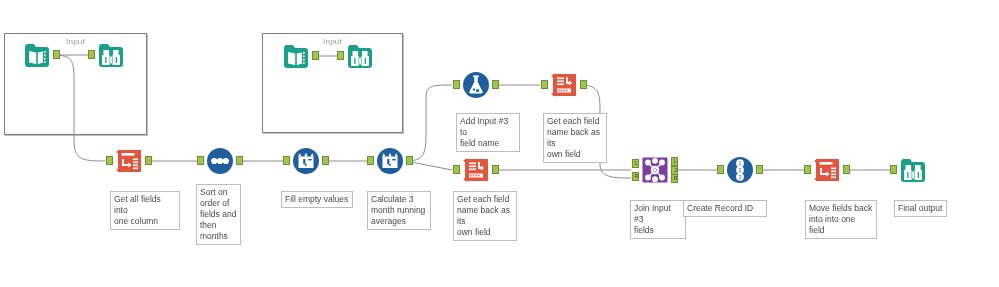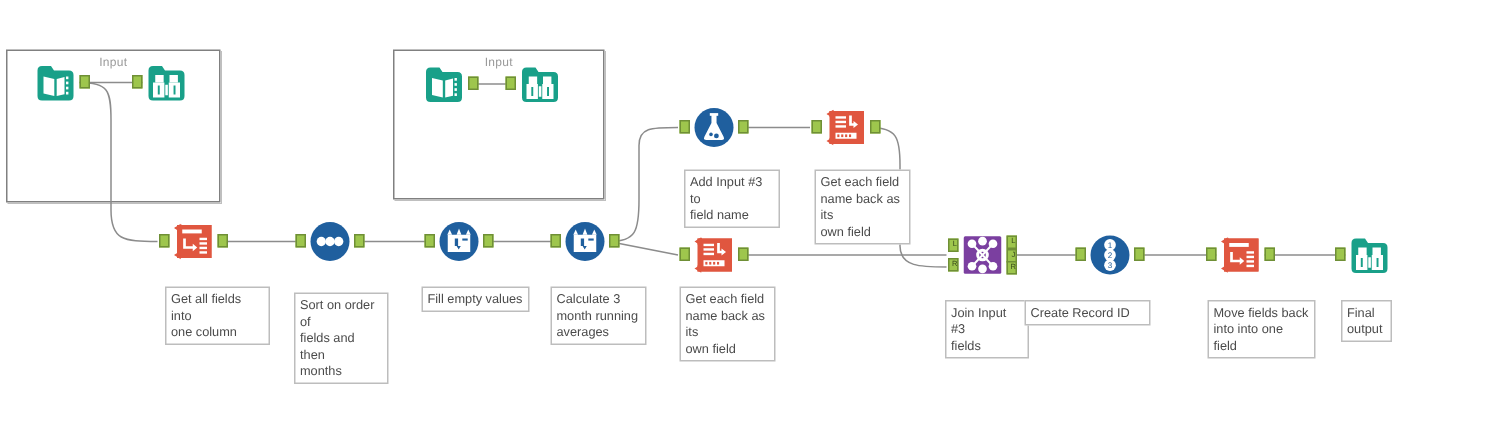--- a/index.html
+++ b/index.html
@@ -290,36 +290,36 @@
             <rect x="9.2" y="17" width="1.3" height="6" fill="#19a089"></rect>
             <rect x="19.7" y="17" width="1.3" height="6" fill="#19a089"></rect>
           </svg></div>
         <div class="port in" style="background: rgb(158, 198, 77); top: 10px;"></div>
       </div>
     </div>
 
   <div id="notes">
       <div class="note" style="left: 110px; top: 179px; width: 70px; min-height: 26px; border-color: rgb(189, 189, 189); color: rgb(74, 74, 74);">Get all fields into
 one column</div>
-      <div class="note" style="left: 196px; top: 183px; width: 63px; min-height: 37px; border-color: rgb(189, 189, 189); color: rgb(74, 74, 74);">Sort on order of
+      <div class="note" style="left: 196px; top: 172px; width: 45px; min-height: 37px; border-color: rgb(189, 189, 189); color: rgb(74, 74, 74);">Sort on order of
 fields and then
 months</div>
       <div class="note" style="left: 281px; top: 179px; width: 72px; min-height: 15px; border-color: rgb(189, 189, 189); color: rgb(74, 74, 74);">Fill empty values</div>
       <div class="note" style="left: 367px; top: 179px; width: 64px; min-height: 37px; border-color: rgb(189, 189, 189); color: rgb(74, 74, 74);">Calculate 3
 month running
 averages</div>
       <div class="note" style="left: 456px; top: 101px; width: 64px; min-height: 26px; border-color: rgb(189, 189, 189); color: rgb(74, 74, 74);">Add Input #3 to
 field name</div>
       <div class="note" style="left: 543px; top: 101px; width: 64px; min-height: 37px; border-color: rgb(189, 189, 189); color: rgb(74, 74, 74);">Get each field
 name back as its
 own field</div>
       <div class="note" style="left: 453px; top: 179px; width: 64px; min-height: 37px; border-color: rgb(189, 189, 189); color: rgb(74, 74, 74);">Get each field
 name back as its
 own field</div>
       <div class="note" style="left: 630px; top: 188px; width: 56px; min-height: 26px; border-color: rgb(189, 189, 189); color: rgb(74, 74, 74);">Join Input #3
 fields</div>
       <div class="note" style="left: 683px; top: 188px; width: 84px; min-height: 15px; border-color: rgb(189, 189, 189); color: rgb(74, 74, 74);">Create Record ID</div>
       <div class="note" style="left: 805px; top: 188px; width: 72px; min-height: 26px; border-color: rgb(189, 189, 189); color: rgb(74, 74, 74);">Move fields back
 into into one field</div>
-      <div class="note" style="left: 894px; top: 188px; width: 34px; min-height: 15px; border-color: rgb(189, 189, 189); color: rgb(74, 74, 74);">Final output</div>
+      <div class="note" style="left: 894px; top: 188px; width: 53px; min-height: 15px; border-color: rgb(189, 189, 189); color: rgb(74, 74, 74);">Final output</div>
     </div>
 
 </div>
 
 </body></html>

